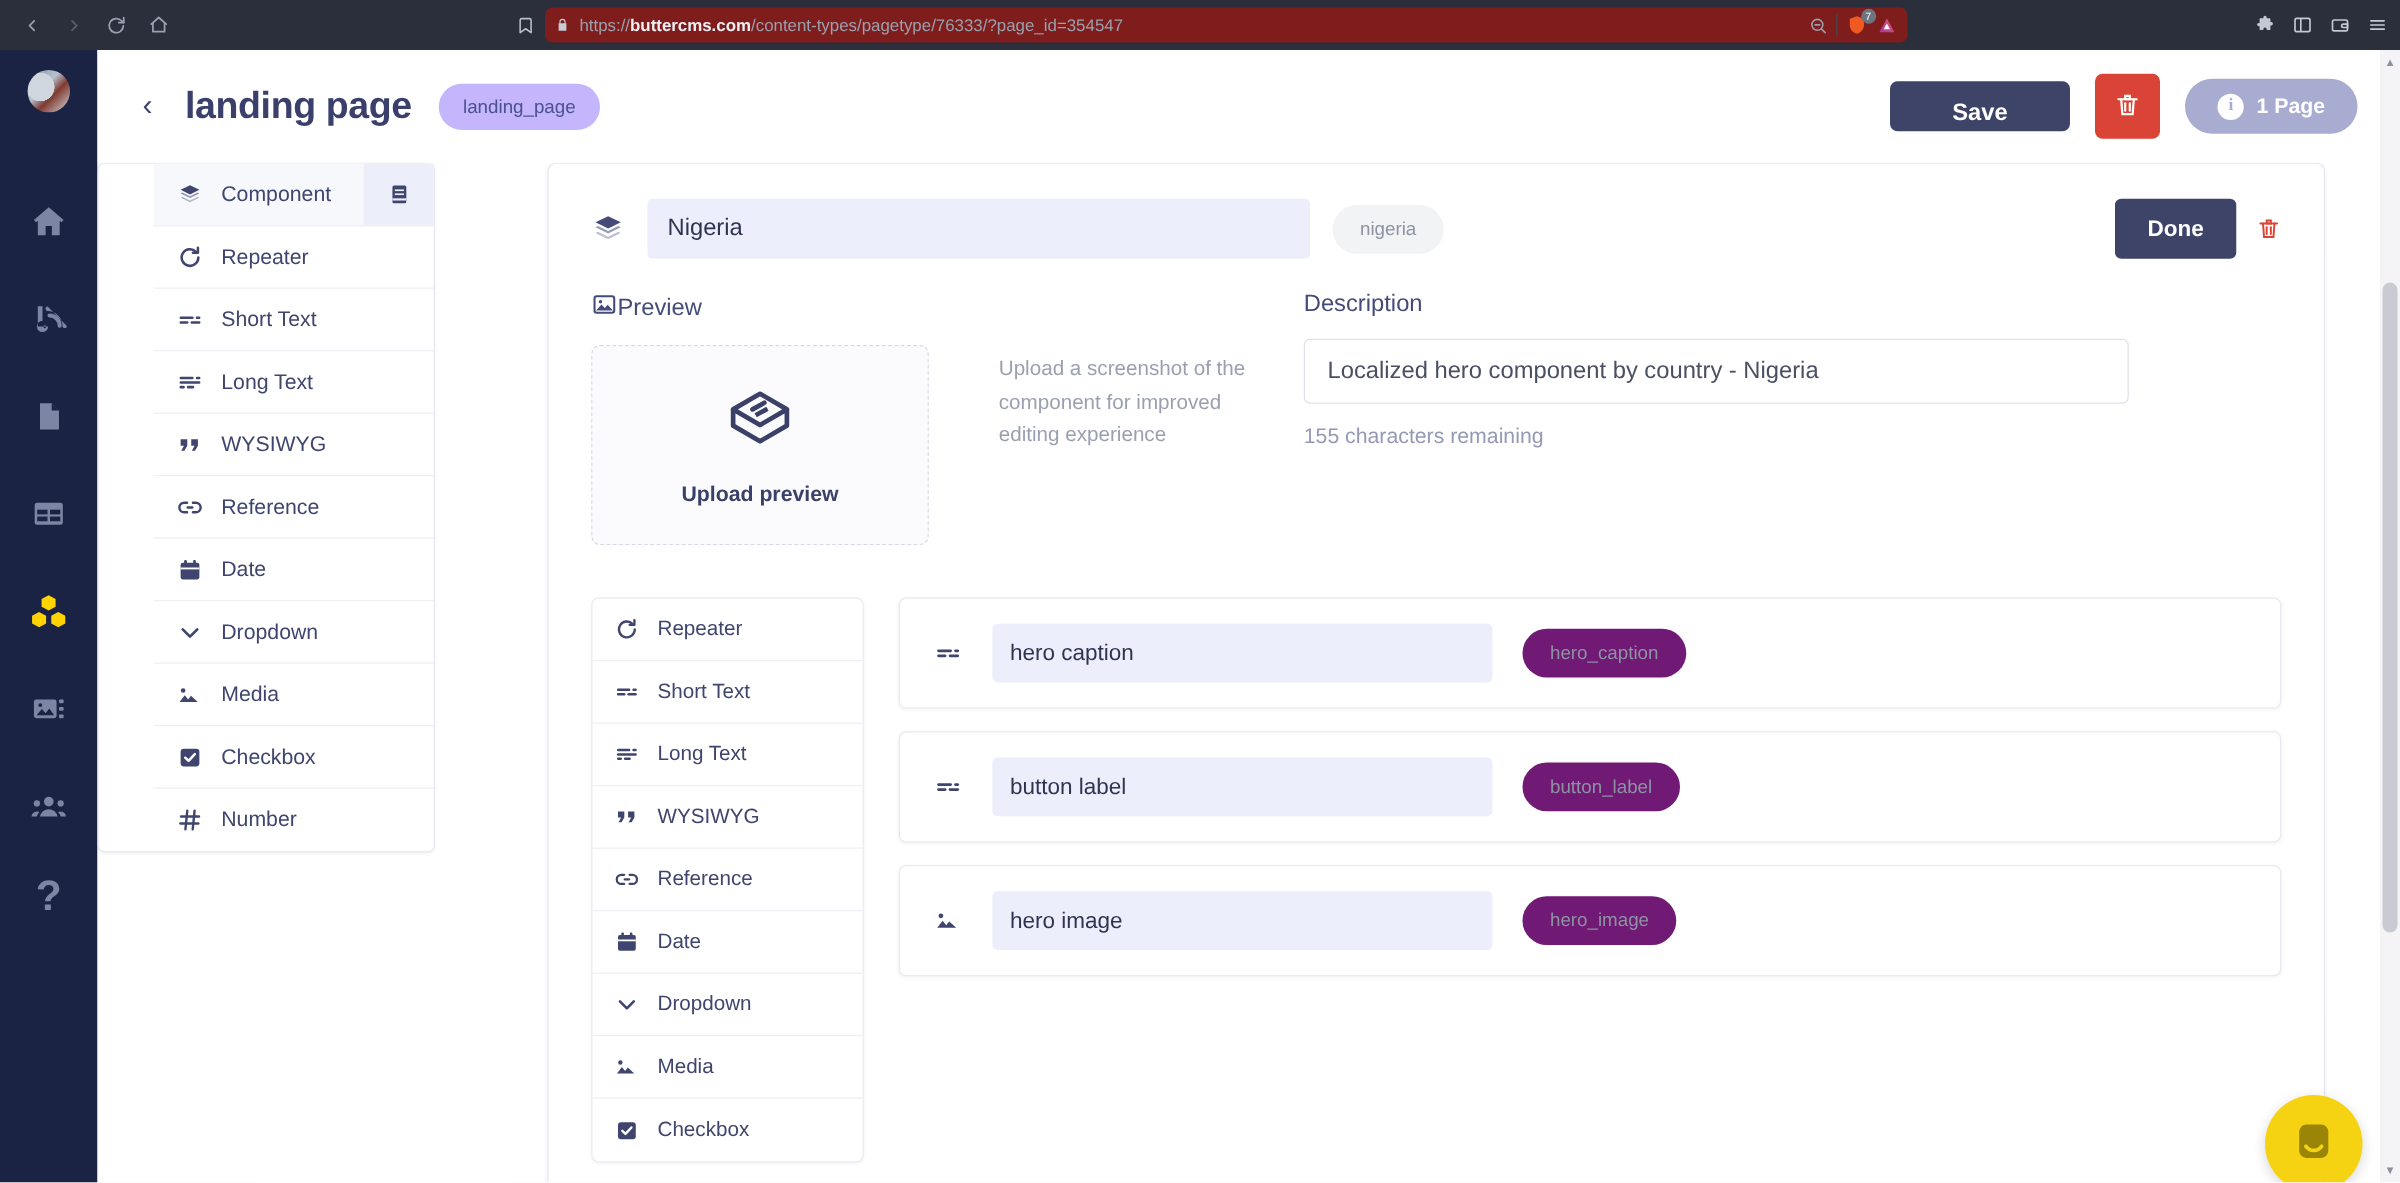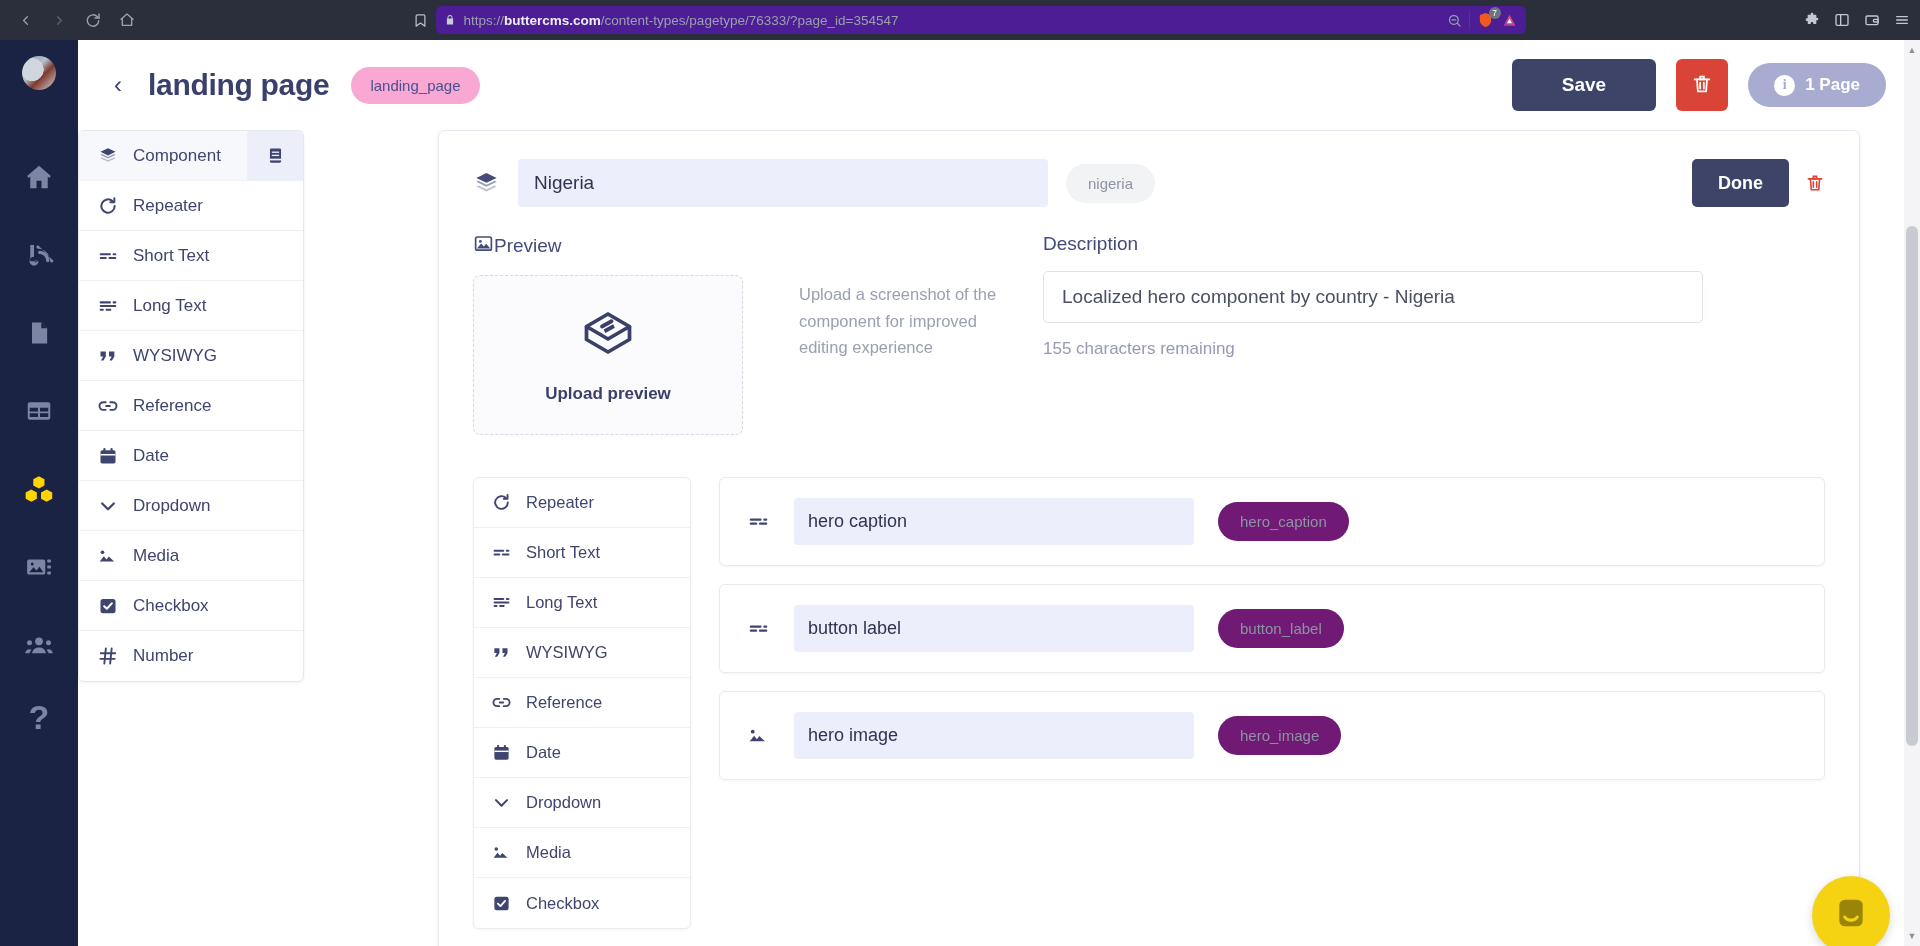--- a/index.html
+++ b/index.html
@@ -36,21 +36,21 @@
     align-items: center;
     justify-content: center;
     gap: 8px;
     padding: 0 8px;
   }
   .bookmark-ico { color:#b9bec9; display:flex; }
   .urlbar {
     flex: 0 1 1090px;
     width: 1090px;
     height: 28px;
-    background: #4c1d95;
+    background: #7f1d1d;
     border-radius: 6px;
     display: flex;
     align-items: center;
     padding: 0 8px;
     gap: 8px;
   }
   .lock-ico { color: #c8ccd4; display: flex; }
   .url-text {
     flex: 1 1 auto;
     color: #9aa0ad;
@@ -148,42 +148,42 @@
     margin-right: 12px;
   }
   .page-title {
     font-size: 30px;
     font-weight: 700;
     color: #3a3f6b;
     letter-spacing: -0.3px;
     margin-right: 22px;
   }
   .slug-pill {
-    background: #f9a8d4;
+    background: #c4b5fd;
     color: #4b5190;
     font-size: 15px;
     border-radius: 22px;
     padding: 10px 19px;
     font-weight: 400;
   }
   .header-actions {
     margin-left: auto;
     display: flex;
     align-items: center;
     gap: 20px;
   }
   .btn-save {
     background: #3d4468;
     color: #fff;
     font-size: 19px;
     font-weight: 700;
     border: none;
     border-radius: 6px;
     padding: 0 50px;
-    height: 52px;
+    height: 40px;
     line-height: 52px;
     cursor: pointer;
   }
   .btn-delete {
     background: #d94436;
     border: none;
     border-radius: 6px;
     width: 52px; height: 52px;
     display:flex; align-items:center; justify-content:center;
     color:#fff; cursor:pointer;
@@ -211,26 +211,27 @@
     flex: 1 1 auto;
     display: flex;
     position: relative;
     overflow: hidden;
   }
 
   
   .palette-outer {
     position: absolute;
     left: 0; top: 0;
-    width: 226px;
+    width: 270px;
     background: #fff;
     border: 1px solid #e6e8ef;
     border-radius: 6px;
     box-shadow: 0 1px 3px rgba(30,35,70,0.06);
     z-index: 3;
+    padding-left: 44px;
   }
   .palette-row {
     display: flex;
     align-items: center;
     gap: 14px;
     height: 50px;
     padding: 0 18px;
     border-bottom: 1px solid #eef0f5;
     color: #3f456e;
     font-size: 17px;

